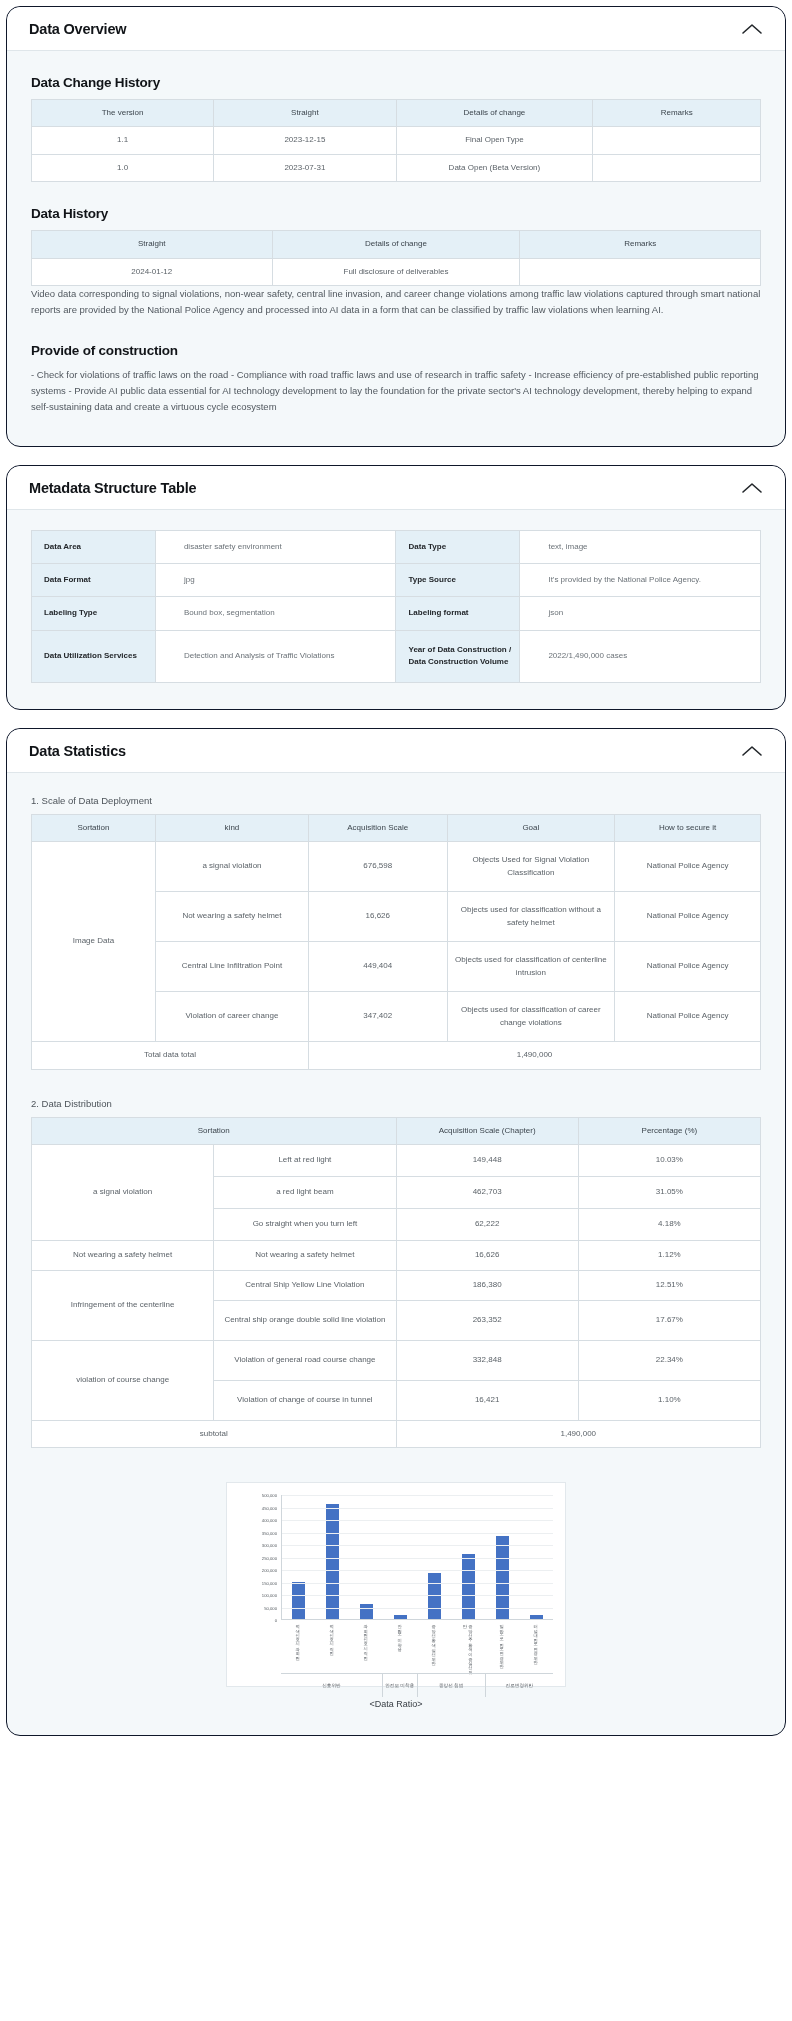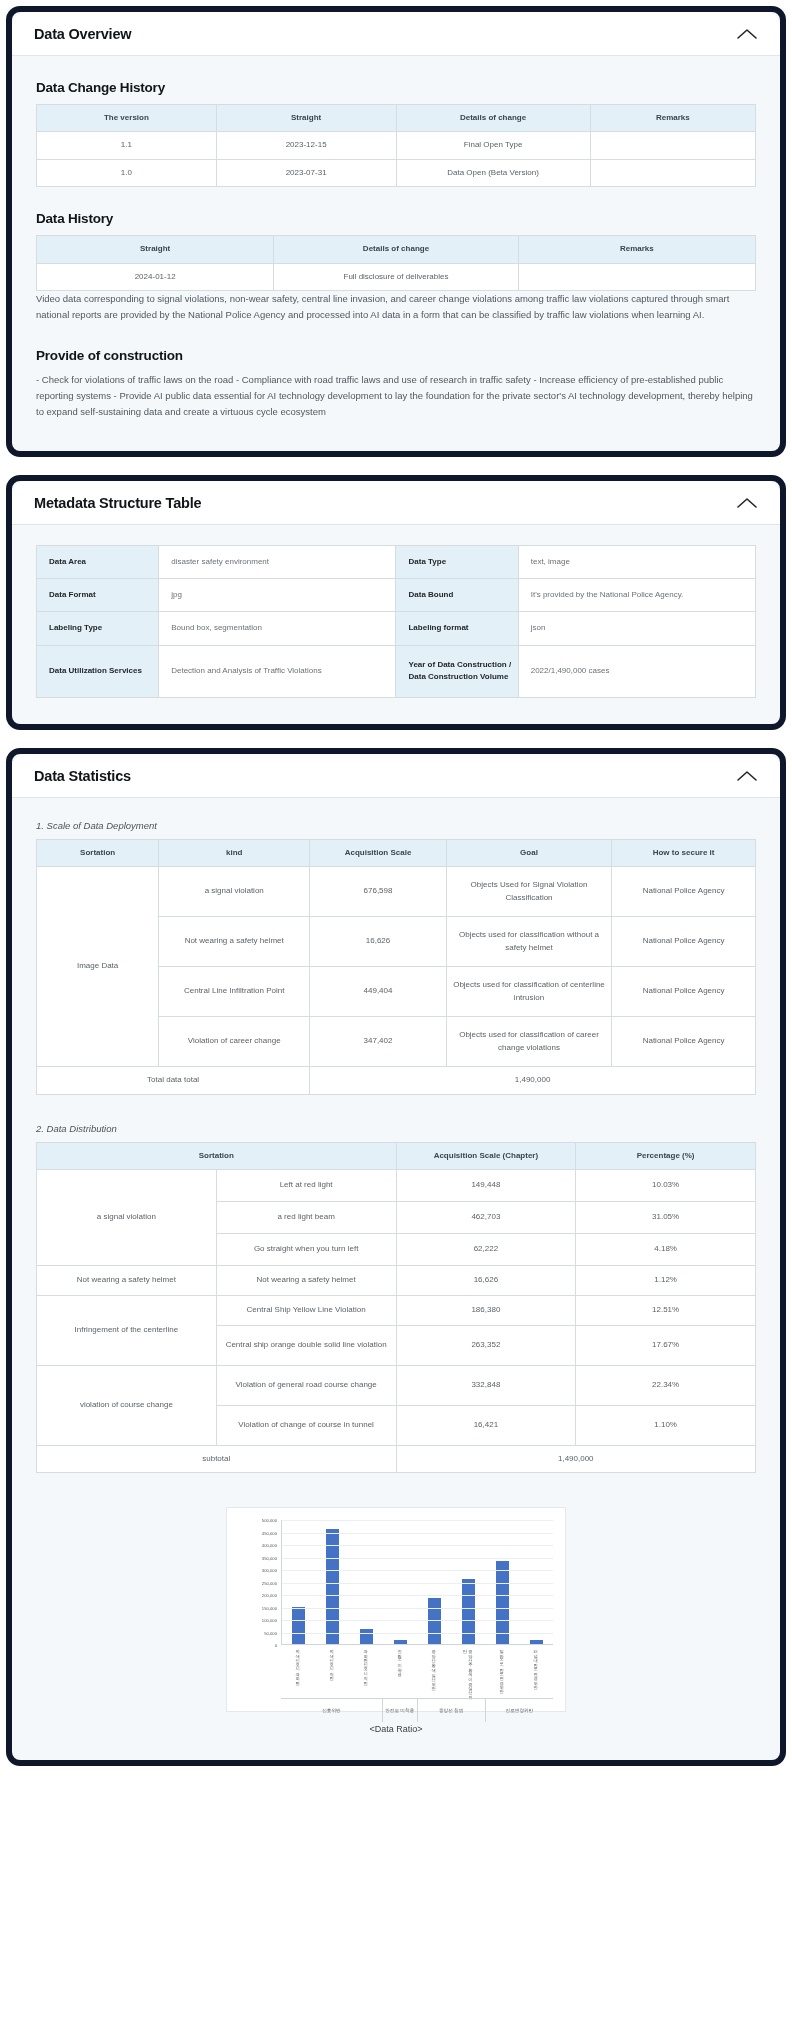--- a/index.html
+++ b/index.html
@@ -8,21 +8,21 @@
     background: #ffffff;
     font-family: "Liberation Sans", sans-serif;
   }
   body {
     width: 792px;
     min-height: 2021px;
     padding: 6px 6px 10px 6px;
   }
   .card {
     background: #f4f8fa;
-    border: 6px solid #0f172a;
+    border: 1px solid #0f172a;
     border-radius: 14px;
     margin-bottom: 18px;
     overflow: hidden;
   }
   .card-header {
     background: #ffffff;
     border-bottom: 1px solid #dfe6ea;
     padding: 14px 22px 13px 22px;
     display: flex;
     align-items: center;
@@ -69,42 +69,41 @@
     border: 1px solid #d6dde2;
     padding: 7px 4px;
     text-align: center;
     vertical-align: middle;
     line-height: 1.55;
     font-weight: normal;
   }
   table.t th {
     background: #e4f0f7;
     color: #3c454d;
-    font-weight: bold;
+    font-weight: normal;
     font-size: 8px;
   }
   table.t td.lbl {
     background: #e4f0f7;
     color: #23272b;
     font-weight: bold;
     text-align: left;
     padding-left: 12px;
   }
   table.t td.val {
     text-align: left;
-    padding-left: 12px;
+    padding-left: 28px;
     color: #6b7278;
   }
   table.meta th, table.meta td { padding: 10px 4px; }
 
   .statnum {
     font-size: 9.5px;
     color: #4d545a;
     margin: 2px 0 8px 0;
-    font-style: italic;
   }
   .spacer24 { height: 26px; }
 
   .chart-wrap {
     margin-top: 34px;
     display: flex;
     flex-direction: column;
     align-items: center;
   }
   .chart-box {
@@ -255,21 +254,21 @@
       <tbody>
         <tr>
           <td class="lbl" style="width:17%">Data Area</td>
           <td class="val" style="width:33%">disaster safety environment</td>
           <td class="lbl" style="width:17%">Data Type</td>
           <td class="val" style="width:33%">text, image</td>
         </tr>
         <tr>
           <td class="lbl">Data Format</td>
           <td class="val">jpg</td>
-          <td class="lbl">Data Bound</td>
+          <td class="lbl">Type Source</td>
           <td class="val">It's provided by the National Police Agency.</td>
         </tr>
         <tr>
           <td class="lbl">Labeling Type</td>
           <td class="val">Bound box, segmentation</td>
           <td class="lbl">Labeling format</td>
           <td class="val">json</td>
         </tr>
         <tr>
           <td class="lbl" style="height:52px">Data Utilization Services</td>

